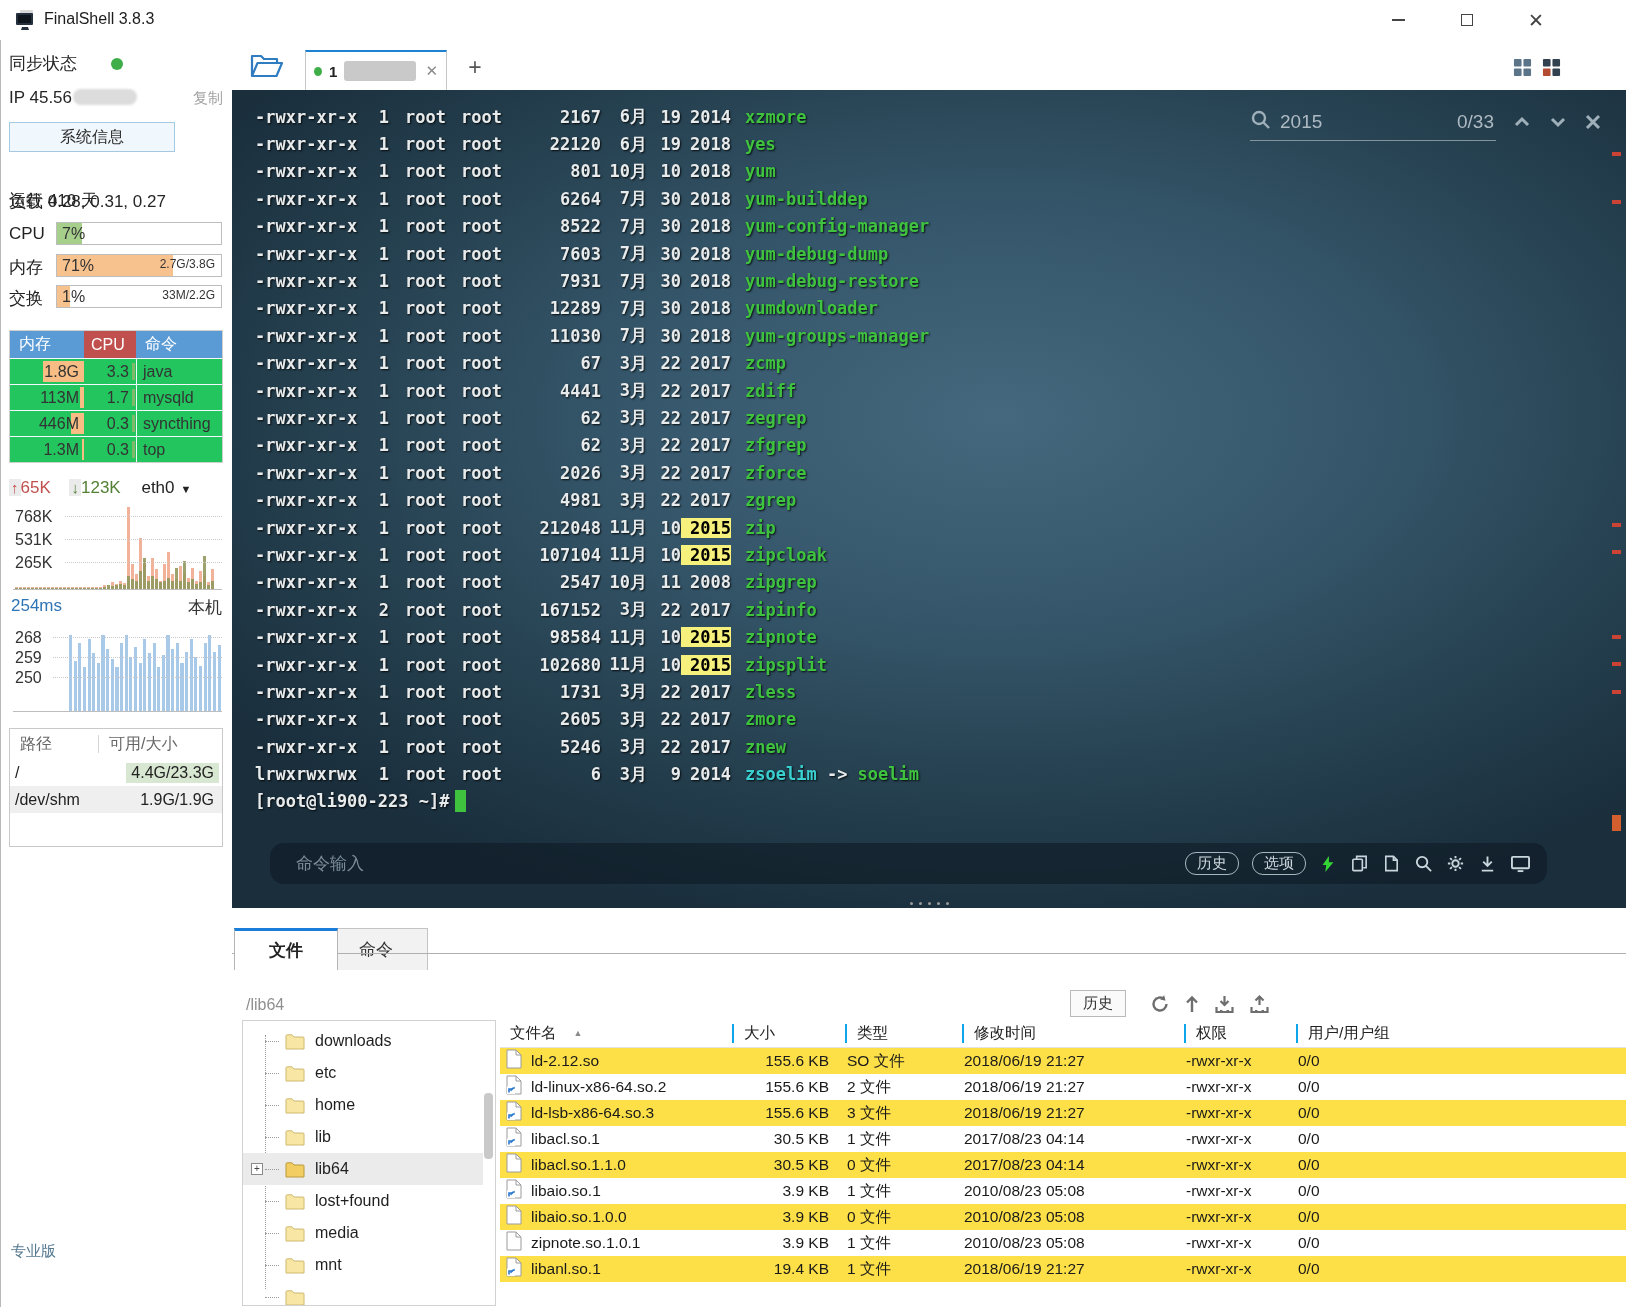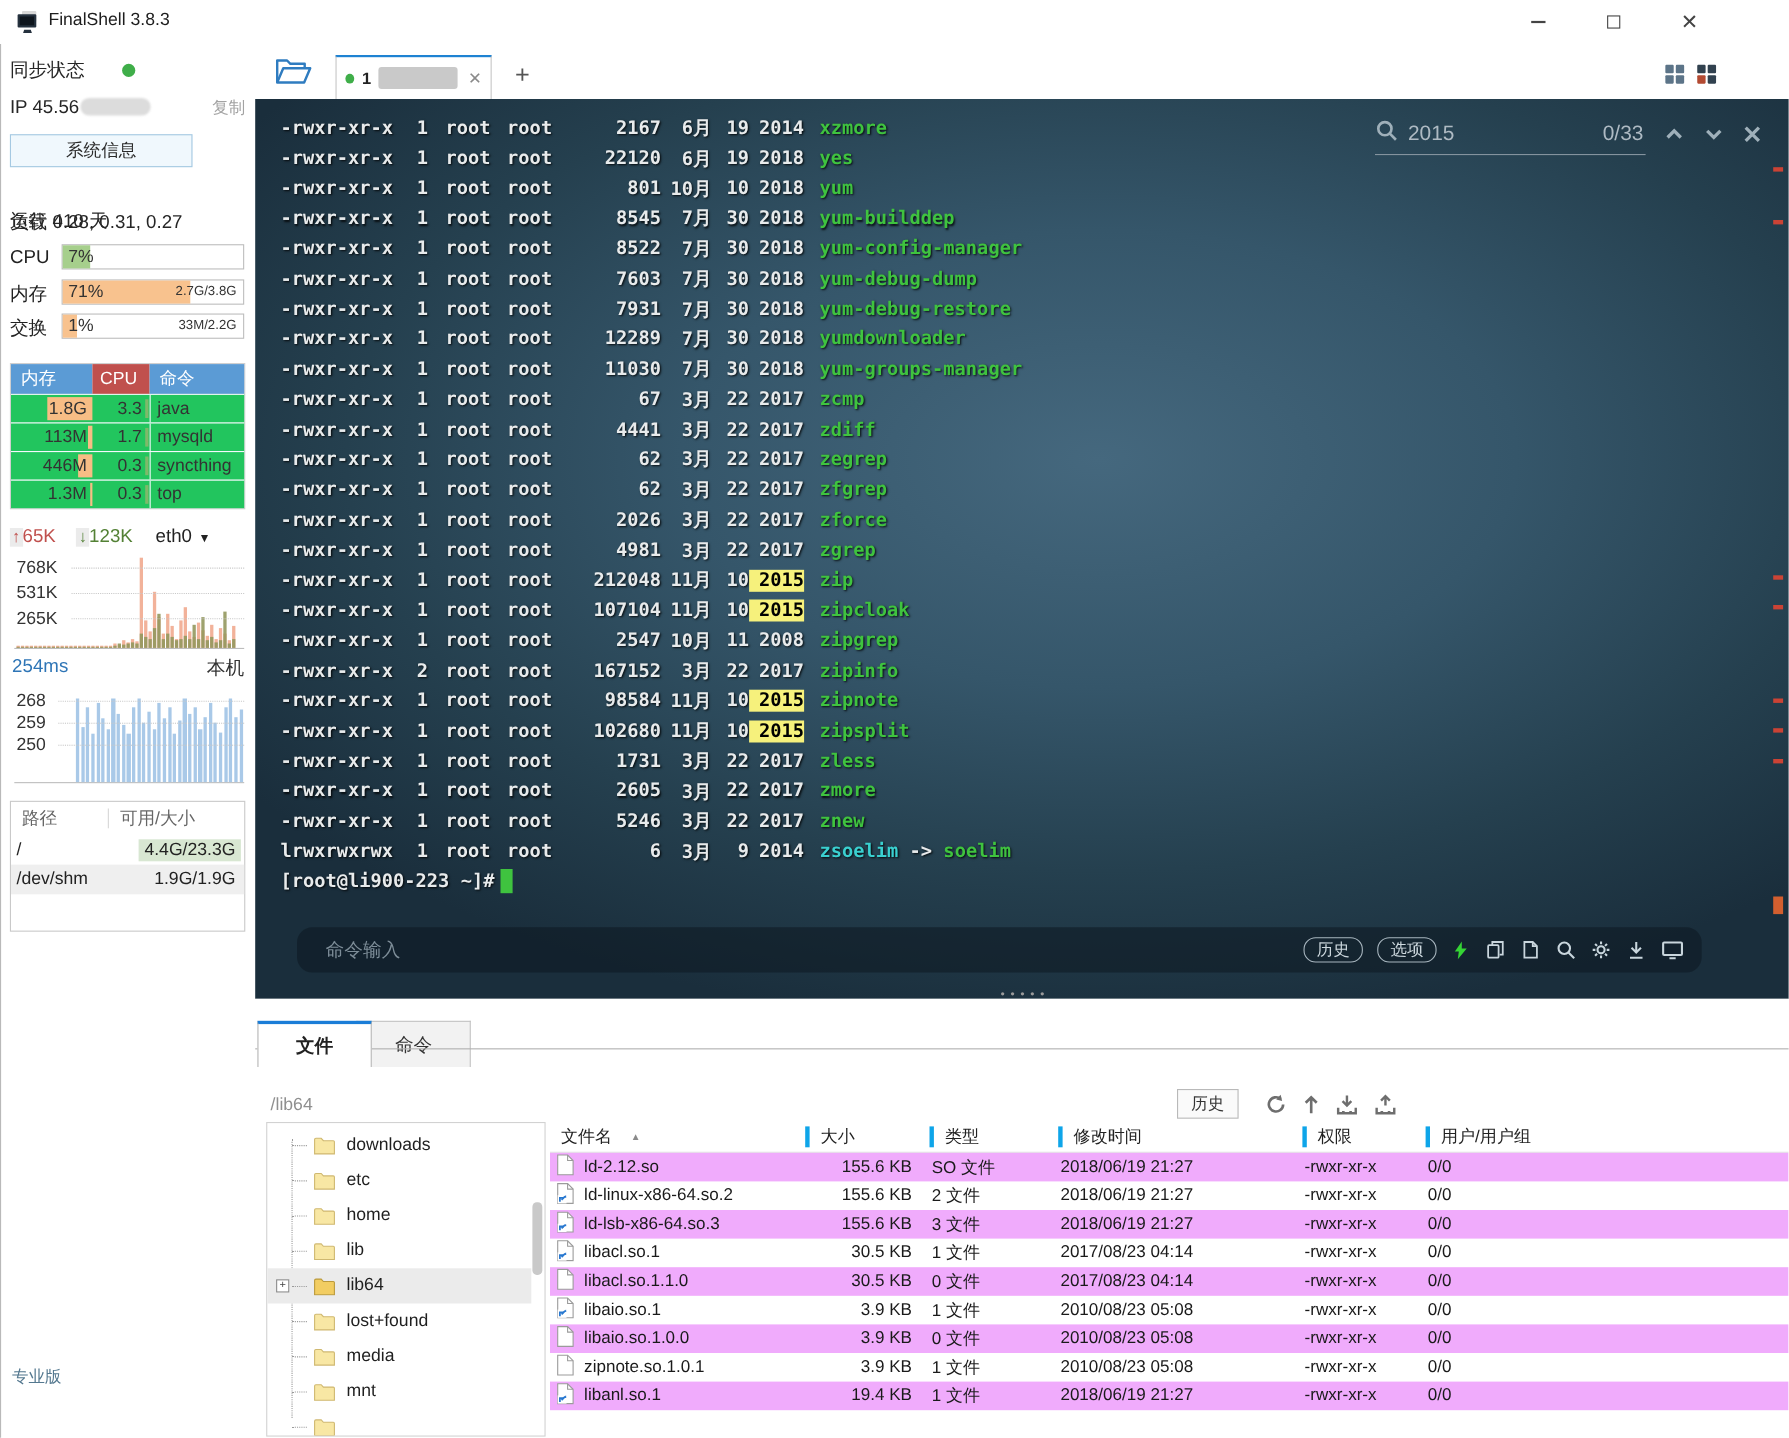--- a/index.html
+++ b/index.html
@@ -145,24 +145,24 @@
 .titem .ficon { margin-left:6px; display:flex; }
 .titem .lbl { margin-left:10px; }
 .titem.sel { background:#ebebeb; }
 .titem .exp { position:absolute; left:8px; top:10px; width:12px; height:12px; border:1px solid #8a8a8a; background:#fff; font-size:10px; line-height:10px; text-align:center; color:#444; }
 #treescroll { position:absolute; right:2px; top:72px; width:9px; height:66px; background:#c9c9c9; border-radius:4px; }
 
 
 #ftable { position:absolute; left:268px; top:112px; width:1126px; height:287px; overflow:hidden; background:#fff; }
 #fhead { display:flex; height:28px; align-items:center; font-size:15.5px; color:#222; border-bottom:1px solid #e3e3e3; }
 #fhead .hc { display:flex; align-items:center; height:70%; }
-#fhead .hc + .hc { border-left:4px solid #0ea5e9; }
+#fhead .hc + .hc { border-left:2px solid #0ea5e9; }
 #fhead .sort { font-size:9px; color:#8a8a8a; margin-left:8px; }
 .frow { display:flex; height:26px; align-items:center; font-size:15.5px; color:#1a1a1a; }
-.frow.alt { background:#f0abfc; }
+.frow.alt { background:#fde047; }
 .c-name{ width:232px; padding-left:6px; display:flex; align-items:center; gap:9px; }
 .c-size{ width:113px; justify-content:flex-end; display:flex; padding-right:16px; }
 .c-type{ width:117px; padding-left:2px; }
 .c-mtime{ width:222px; padding-left:2px; }
 .c-perm{ width:112px; padding-left:2px; }
 .c-user{ flex:1; padding-left:2px; }
 #fhead .c-name{ padding-left:10px; } #fhead .c-size{ justify-content:flex-start; padding-left:10px; }
 #fhead .c-type,#fhead .c-mtime,#fhead .c-perm,#fhead .c-user{ padding-left:10px; }
 </style>
 </head>
@@ -599,21 +599,21 @@
         <rect x="1" y="11" width="8" height="8" rx="1" fill="#b34a32"></rect>
       </svg>
   </span>
 </div>
 
 <div id="terminal">
   <div id="termlines">
       <div class="tline"><span class="tl-perms">-rwxr-xr-x</span><span class="tl-links">1</span><span class="tl-owner">root</span><span class="tl-group">root</span><span class="tl-size">2167</span><span class="tl-month">6月</span><span class="tl-day">19</span><span class="tl-year">2014</span><span class="tl-name green">xzmore</span></div>
       <div class="tline"><span class="tl-perms">-rwxr-xr-x</span><span class="tl-links">1</span><span class="tl-owner">root</span><span class="tl-group">root</span><span class="tl-size">22120</span><span class="tl-month">6月</span><span class="tl-day">19</span><span class="tl-year">2018</span><span class="tl-name green">yes</span></div>
       <div class="tline"><span class="tl-perms">-rwxr-xr-x</span><span class="tl-links">1</span><span class="tl-owner">root</span><span class="tl-group">root</span><span class="tl-size">801</span><span class="tl-month">10月</span><span class="tl-day">10</span><span class="tl-year">2018</span><span class="tl-name green">yum</span></div>
-      <div class="tline"><span class="tl-perms">-rwxr-xr-x</span><span class="tl-links">1</span><span class="tl-owner">root</span><span class="tl-group">root</span><span class="tl-size">8545</span><span class="tl-month">7月</span><span class="tl-day">30</span><span class="tl-year">2018</span><span class="tl-name green">yum-builddep</span></div>
+      <div class="tline"><span class="tl-perms">-rwxr-xr-x</span><span class="tl-links">1</span><span class="tl-owner">root</span><span class="tl-group">root</span><span class="tl-size">6264</span><span class="tl-month">7月</span><span class="tl-day">30</span><span class="tl-year">2018</span><span class="tl-name green">yum-builddep</span></div>
       <div class="tline"><span class="tl-perms">-rwxr-xr-x</span><span class="tl-links">1</span><span class="tl-owner">root</span><span class="tl-group">root</span><span class="tl-size">8522</span><span class="tl-month">7月</span><span class="tl-day">30</span><span class="tl-year">2018</span><span class="tl-name green">yum-config-manager</span></div>
       <div class="tline"><span class="tl-perms">-rwxr-xr-x</span><span class="tl-links">1</span><span class="tl-owner">root</span><span class="tl-group">root</span><span class="tl-size">7603</span><span class="tl-month">7月</span><span class="tl-day">30</span><span class="tl-year">2018</span><span class="tl-name green">yum-debug-dump</span></div>
       <div class="tline"><span class="tl-perms">-rwxr-xr-x</span><span class="tl-links">1</span><span class="tl-owner">root</span><span class="tl-group">root</span><span class="tl-size">7931</span><span class="tl-month">7月</span><span class="tl-day">30</span><span class="tl-year">2018</span><span class="tl-name green">yum-debug-restore</span></div>
       <div class="tline"><span class="tl-perms">-rwxr-xr-x</span><span class="tl-links">1</span><span class="tl-owner">root</span><span class="tl-group">root</span><span class="tl-size">12289</span><span class="tl-month">7月</span><span class="tl-day">30</span><span class="tl-year">2018</span><span class="tl-name green">yumdownloader</span></div>
       <div class="tline"><span class="tl-perms">-rwxr-xr-x</span><span class="tl-links">1</span><span class="tl-owner">root</span><span class="tl-group">root</span><span class="tl-size">11030</span><span class="tl-month">7月</span><span class="tl-day">30</span><span class="tl-year">2018</span><span class="tl-name green">yum-groups-manager</span></div>
       <div class="tline"><span class="tl-perms">-rwxr-xr-x</span><span class="tl-links">1</span><span class="tl-owner">root</span><span class="tl-group">root</span><span class="tl-size">67</span><span class="tl-month">3月</span><span class="tl-day">22</span><span class="tl-year">2017</span><span class="tl-name green">zcmp</span></div>
       <div class="tline"><span class="tl-perms">-rwxr-xr-x</span><span class="tl-links">1</span><span class="tl-owner">root</span><span class="tl-group">root</span><span class="tl-size">4441</span><span class="tl-month">3月</span><span class="tl-day">22</span><span class="tl-year">2017</span><span class="tl-name green">zdiff</span></div>
       <div class="tline"><span class="tl-perms">-rwxr-xr-x</span><span class="tl-links">1</span><span class="tl-owner">root</span><span class="tl-group">root</span><span class="tl-size">62</span><span class="tl-month">3月</span><span class="tl-day">22</span><span class="tl-year">2017</span><span class="tl-name green">zegrep</span></div>
       <div class="tline"><span class="tl-perms">-rwxr-xr-x</span><span class="tl-links">1</span><span class="tl-owner">root</span><span class="tl-group">root</span><span class="tl-size">62</span><span class="tl-month">3月</span><span class="tl-day">22</span><span class="tl-year">2017</span><span class="tl-name green">zfgrep</span></div>
       <div class="tline"><span class="tl-perms">-rwxr-xr-x</span><span class="tl-links">1</span><span class="tl-owner">root</span><span class="tl-group">root</span><span class="tl-size">2026</span><span class="tl-month">3月</span><span class="tl-day">22</span><span class="tl-year">2017</span><span class="tl-name green">zforce</span></div>

